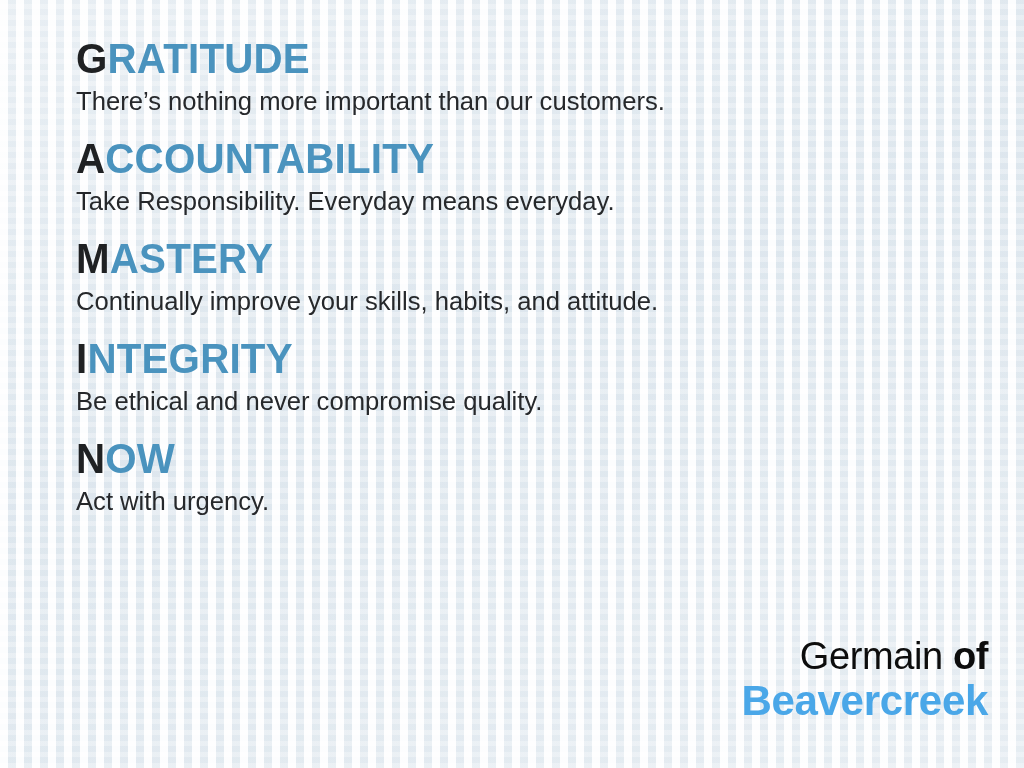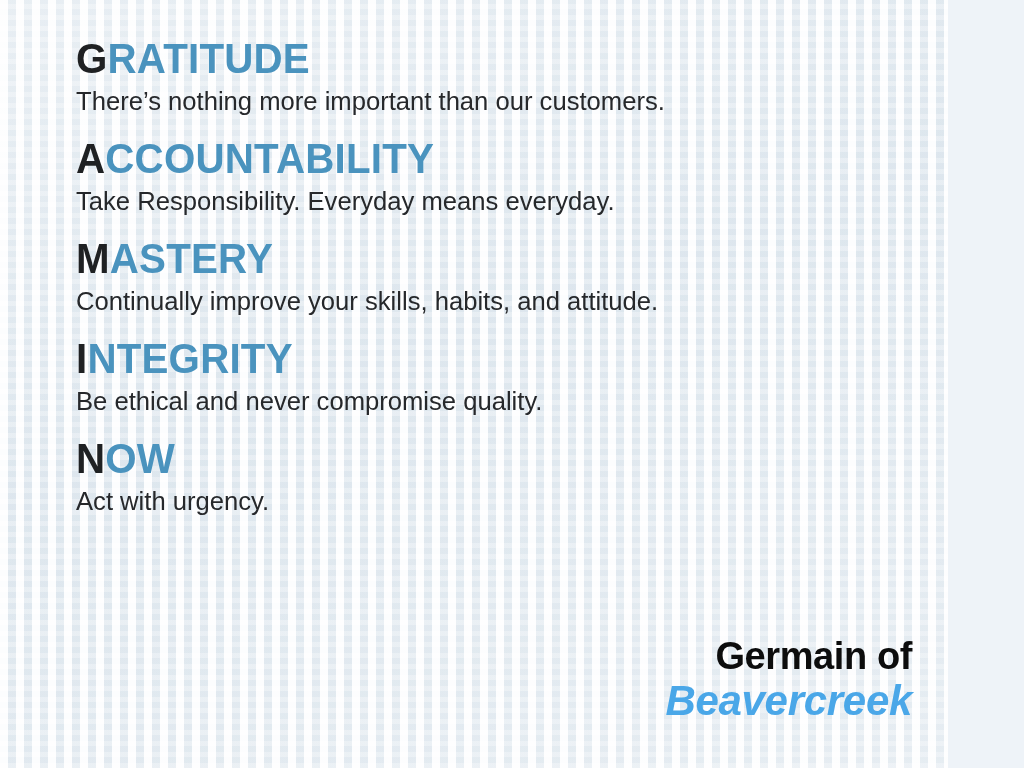--- a/index.html
+++ b/index.html
@@ -11,21 +11,21 @@
     width: 1024px;
     height: 768px;
     overflow: hidden;
     font-family: "Liberation Sans", "DejaVu Sans", sans-serif;
     background-color: #eef3f8;
   }
 
   
   #poster {
     position: relative;
-    width: 948px;
+    width: 1024px;
     height: 768px;
     background-color: #eef3f8;
     background-image:
       
       repeating-linear-gradient(
         90deg,
         rgba(255,255,255,0.85) 0px,
         rgba(255,255,255,0.85) 8px,
         rgba(205,218,228,0.40) 8px,
         rgba(205,218,228,0.40) 16px
@@ -115,35 +115,34 @@
   }
   .brand-line-1 {
     font-family: "Liberation Sans", "DejaVu Sans", sans-serif;
     font-size: 38px;
     line-height: 40px;
     color: #0d0d0d;
     white-space: nowrap;
     letter-spacing: -0.4px;
   }
   .brand-name {
-    font-weight: bold;
+    font-weight: normal;
   }
   .brand-of {
     font-weight: bold;
   }
   .brand-line-2 {
     font-family: "Liberation Sans", "DejaVu Sans", sans-serif;
     font-weight: bold;
     font-size: 42px;
     line-height: 46px;
     color: #4aa7e8;
     white-space: nowrap;
     letter-spacing: -0.3px;
     margin-top: 2px;
-    font-style: italic;
   }
 </style>
 </head>
 <body>
 
 <div id="poster">
 
   <div id="values-list">
 
     <div class="value-block">

